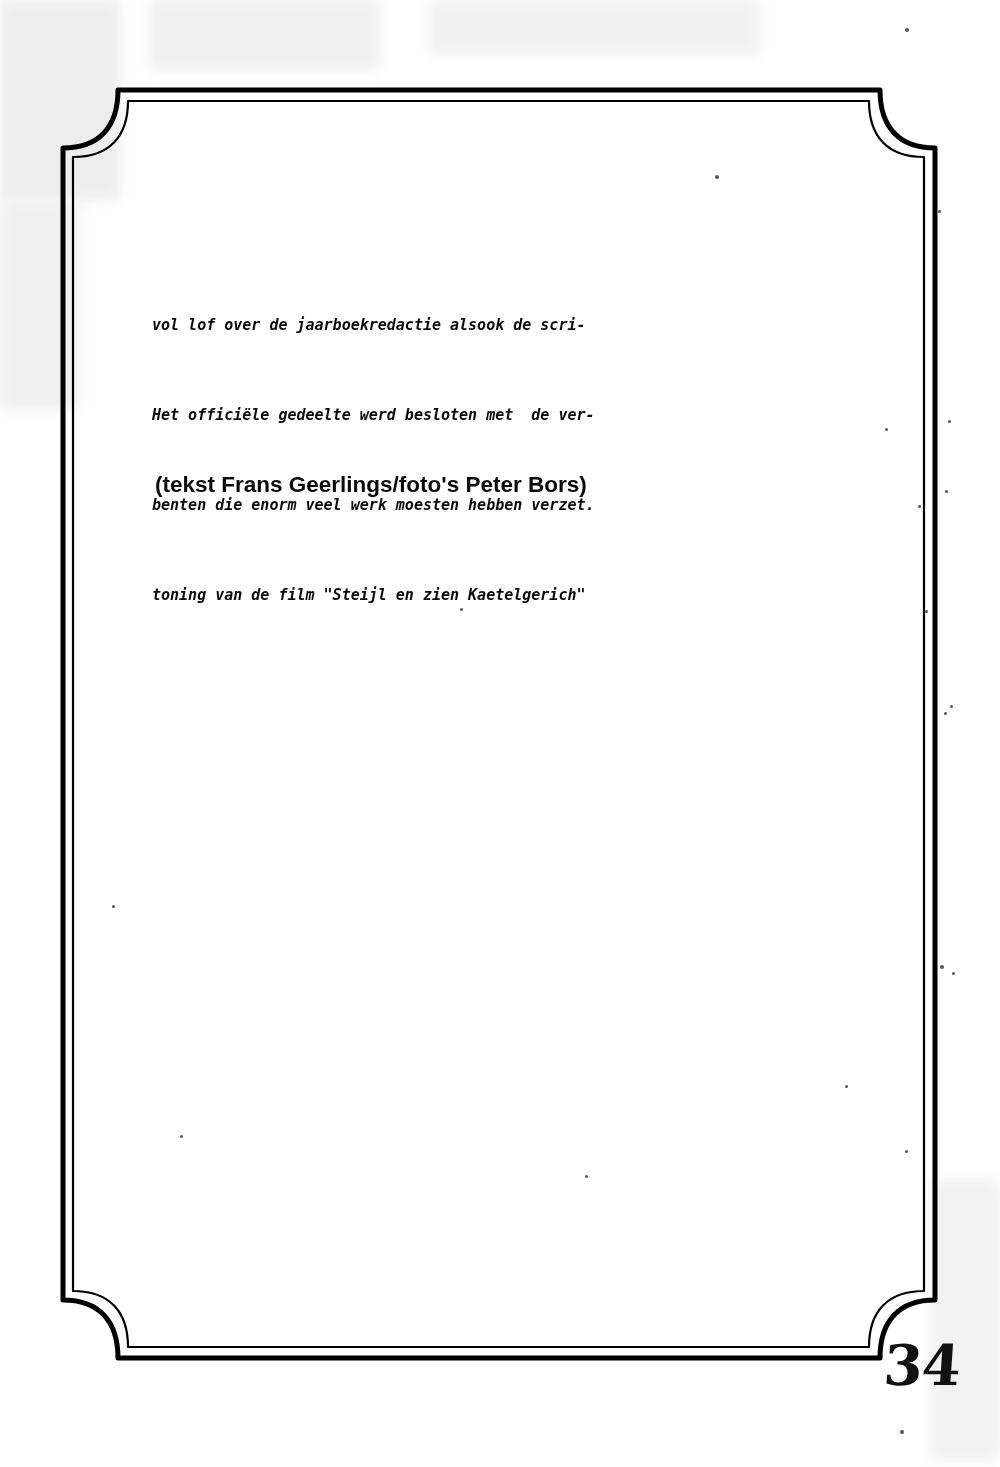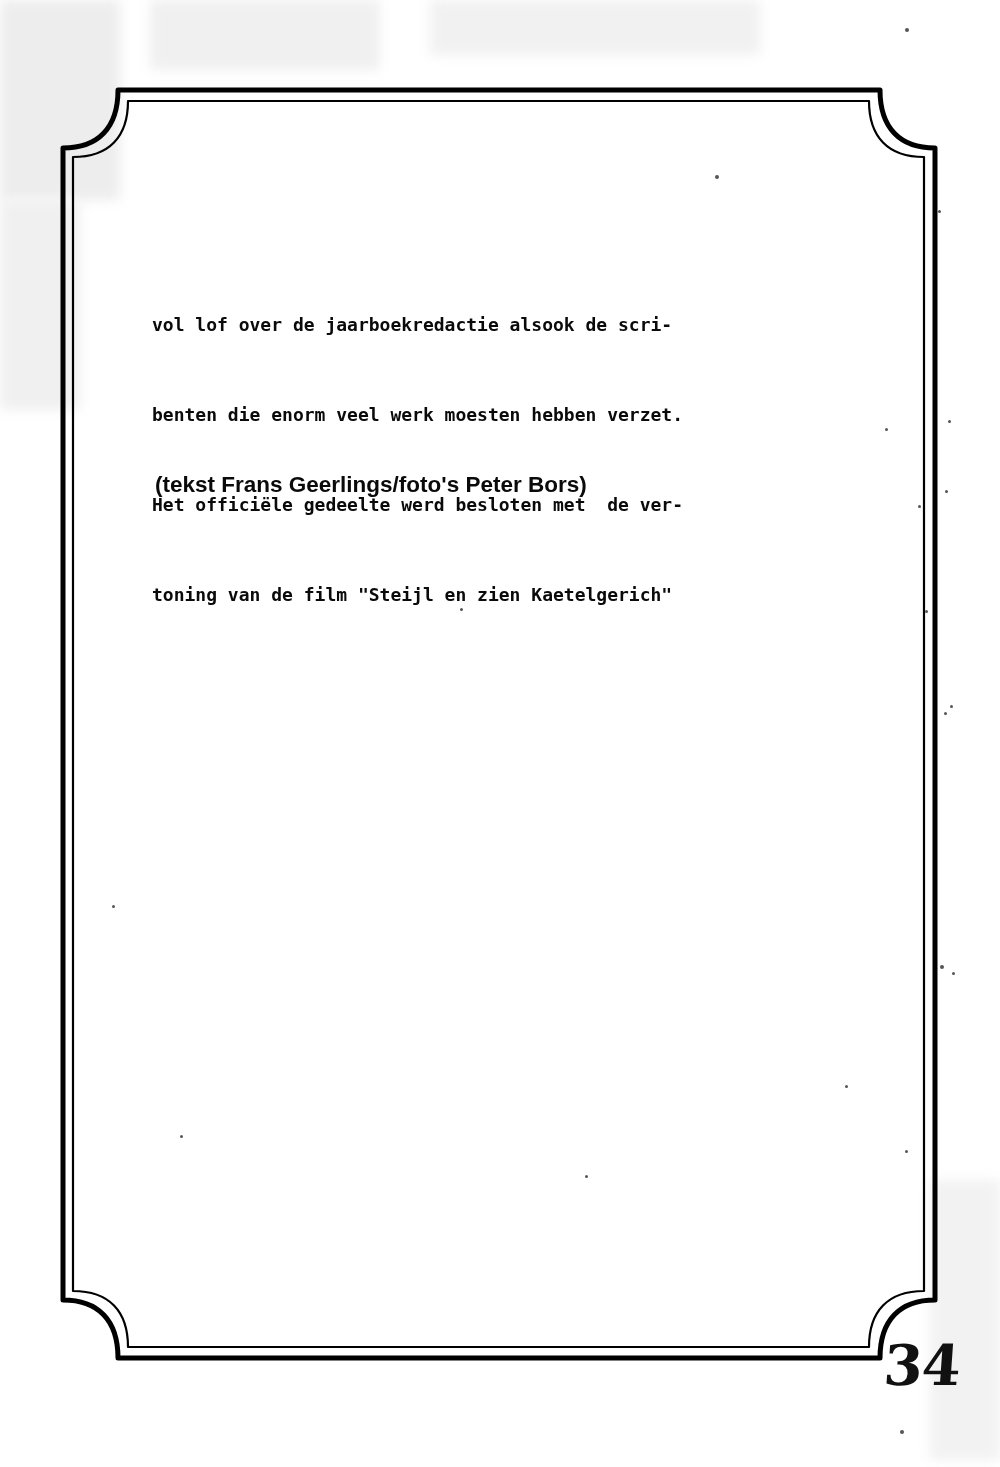--- a/index.html
+++ b/index.html
@@ -43,26 +43,27 @@
 
   
   .text-block {
     position: absolute;
     left: 152px;
     top: 250px;
     width: 740px;
   }
   .para {
     font-family: "DejaVu Sans Mono", monospace;
-    font-size: 18px;
+    font-size: 15px;
     line-height: 30px;
     color: #0a0a0a;
     letter-spacing: 0px;
     font-weight: 700;
     white-space: pre-wrap;
+    font-style: italic;
   }
   .para .ln { display: block; }
 
   .credit {
     position: absolute;
     left: 155px;
     top: 470px;
     font-family: Liberation Sans, sans-serif;
     font-size: 22.5px;
     line-height: 30px;
@@ -141,22 +142,22 @@
   <div class="speck" style="left:585px; top:1175px; width:3px; height:3px;"></div>
   <div class="speck" style="left:905px; top:1150px; width:3px; height:3px;"></div>
   <div class="speck" style="left:180px; top:1135px; width:3px; height:3px;"></div>
   <div class="speck" style="left:112px; top:905px; width:3px; height:3px;"></div>
   <div class="speck" style="left:900px; top:1430px; width:4px; height:4px;"></div>
   <div class="speck" style="left:460px; top:608px; width:3px; height:3px;"></div>
 
   <div class="text-block">
     <div class="para">
       <span class="ln">vol lof over de jaarboekredactie alsook de scri-</span>
+      <span class="ln">Het officiële gedeelte werd besloten met  de ver-</span>
       <span class="ln">benten die enorm veel werk moesten hebben verzet.</span>
-      <span class="ln">Het officiële gedeelte werd besloten met  de ver-</span>
       <span class="ln">toning van de film "Steijl en zien Kaetelgerich"</span>
     </div>
   </div>
 
   <div class="credit">(tekst Frans Geerlings/foto's Peter Bors)</div>
 
   <div class="page-number">34</div>
 
 </div>
 

